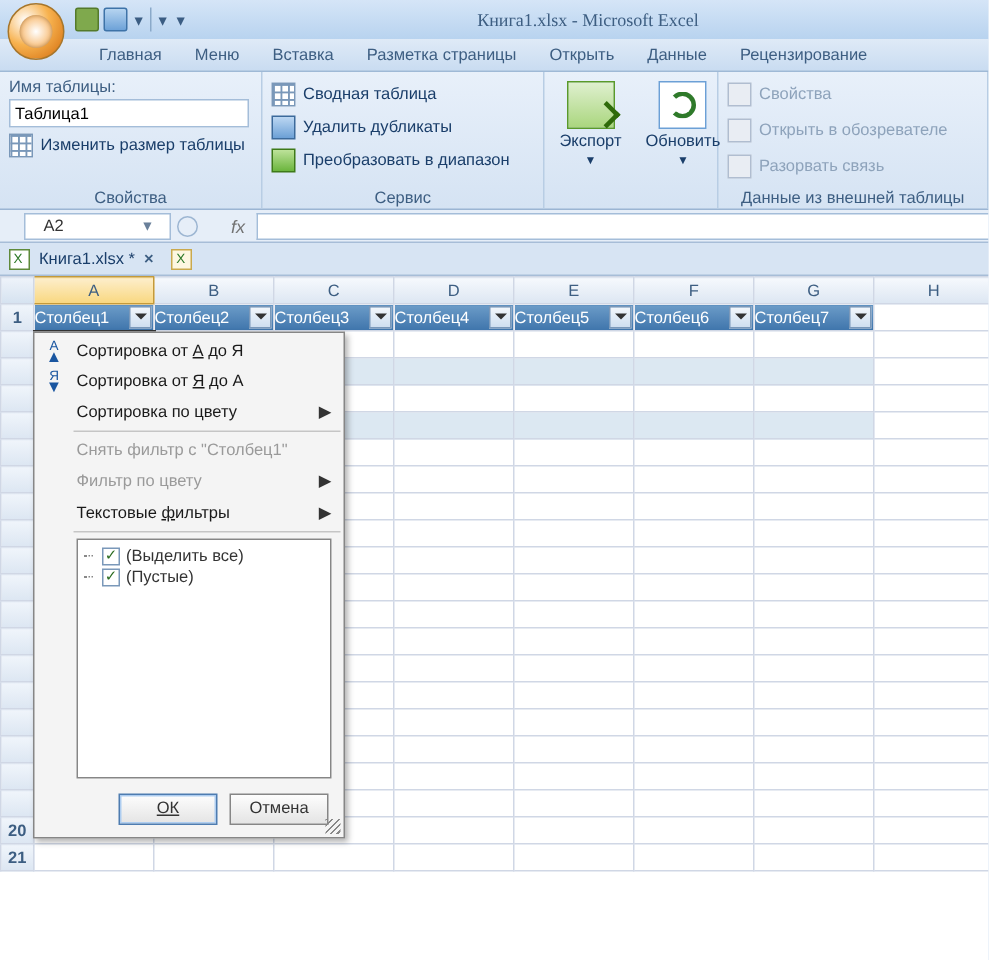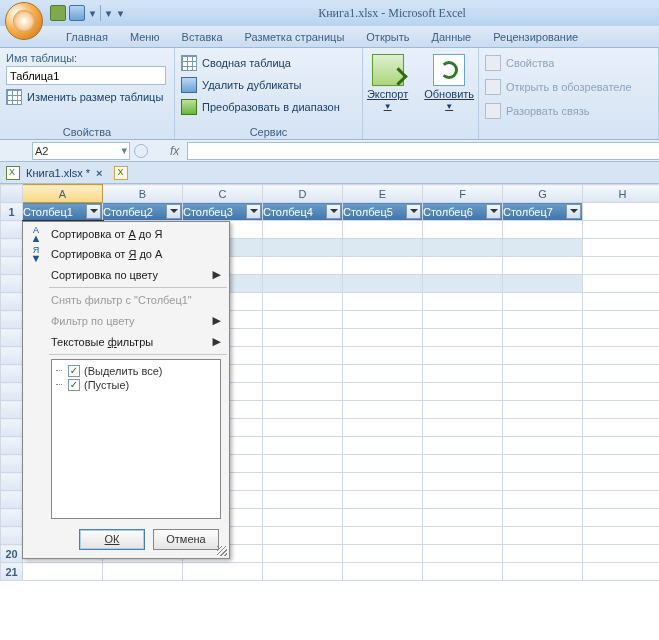--- a/index.html
+++ b/index.html
@@ -35,26 +35,26 @@
   .rico { width:16px; height:16px; flex-shrink:0; background:#e1c157; border:1px solid #9d8230; display:inline-block;}
   .rico.blue{background:linear-gradient(#bcd7f2,#6ca0d6);border-color:#3c6a9b;}
   .rico.green{background:linear-gradient(#bde29a,#6bb53d);border-color:#3e7a19;}
   .rico.grid{background:#fff;border-color:#7a98b9; background-image:linear-gradient(#7a98b9 1px,transparent 1px),linear-gradient(90deg,#7a98b9 1px,transparent 1px); background-size:5px 5px;}
   .bigbtn { display:flex; flex-direction:column; align-items:center; gap:2px; padding:2px 4px; color:#1a3e6a;}
   .bigico { width:32px; height:32px; background:#bcd7f2; border:1px solid #6ca0d6;}
   .bigico.exp{background:linear-gradient(#dff0cf,#aad67e);border-color:#5a9a2a; position:relative;}
   .bigico.exp::after{content:"";position:absolute;right:-2px;bottom:2px;width:10px;height:10px;border-right:3px solid #2f6b0a;border-bottom:3px solid #2f6b0a;transform:rotate(-45deg);}
   .bigico.ref{background:#fff;border-color:#6ca0d6;position:relative;}
   .bigico.ref::after{content:"";position:absolute;inset:6px;border:3px solid #2f7a2a;border-left-color:transparent;border-radius:50%;}
-  .g3 .row{display:flex; gap:8px; justify-content:center;text-decoration:underline;}
+  .g3 .row{display:flex; gap:8px; justify-content:flex-start;}
   .g4 .col{display:flex; flex-direction:column; gap:2px;}
 
   
   .fbar { height:22px; background:#e6eef8; display:flex; align-items:center; border-bottom:1px solid #a7bdd7;}
-  .namebox { width:98px; height:18px; margin-left:32px; border:1px solid #a4bdd9; background:#fff; display:flex; align-items:center; padding:0 2px;}
+  .namebox { width:98px; height:18px; margin-left:16px; border:1px solid #a4bdd9; background:#fff; display:flex; align-items:center; padding:0 12px;}
   .fx { margin-left:18px; color:#737373; font-style:italic; font-size:12px;}
   .finp { flex:1; margin-left:8px; height:18px; border:1px solid #a4bdd9; border-right:none; background:#fff;}
   .round{width:14px;height:14px;border-radius:50%;background:#e6eef8;border:1px solid #9db6d2;margin:0 4px;}
 
   
   .doctab { height:22px; background:#d7e4f3; display:flex; align-items:center; padding-left:6px; gap:6px; border-bottom:1px solid #a7bdd7;}
   .doc-ico{width:14px;height:14px;background:#fff;border:1px solid #5f8a3a; position:relative;}
   .doc-ico::after{content:"X";color:#2f7a2a;font-size:9px;position:absolute;left:2px;top:0;}
   .docname{color:#1a3e6a;}
   .doc-x{color:#3d5e82;font-weight:bold;}
@@ -168,20 +168,21 @@
         </div>
       <div class="rlink dis">
           <span class="rico" style="background:#e9edf3;border-color:#b0bdd0;"></span>
           <span>Открыть в обозревателе</span>
         </div>
       <div class="rlink dis">
           <span class="rico" style="background:#e9edf3;border-color:#b0bdd0;"></span>
           <span>Разорвать связь</span>
         </div>
     </div>
+    <div class="group-label">Данные из внешней таблицы</div>
   </div>
 </div>
 
 <div class="fbar">
   <div class="namebox">
       <span>A2</span>
       <span class="dd">▾</span>
     </div>
   <span class="round"></span>
   <span class="fx">fx</span>

